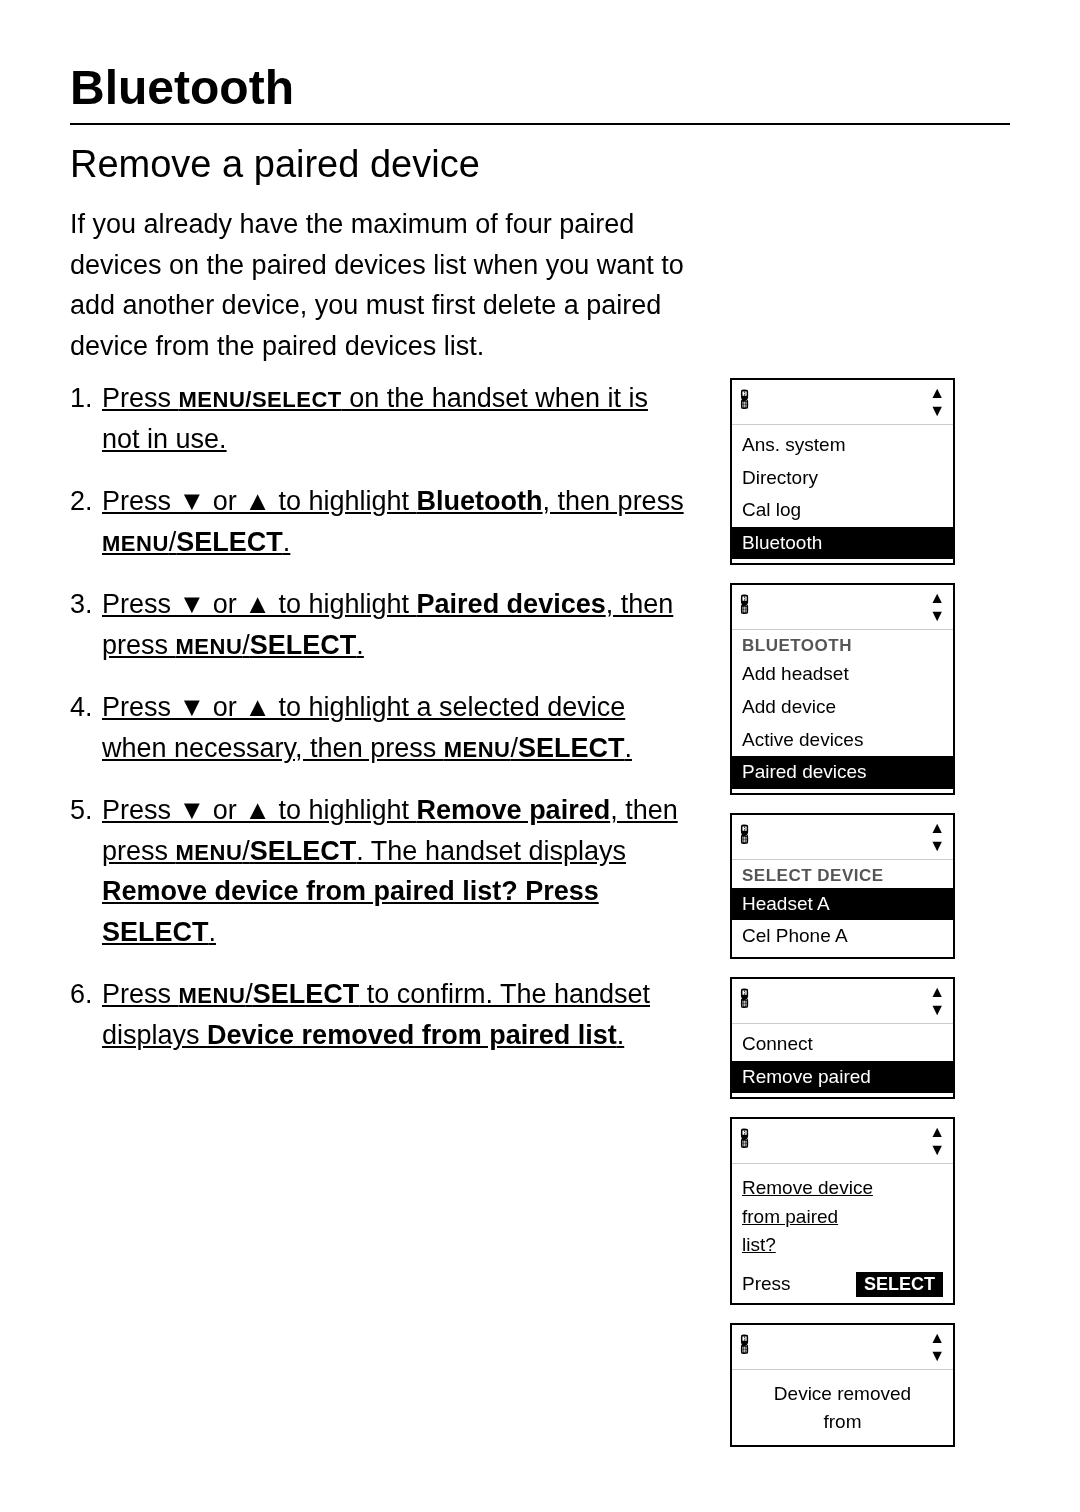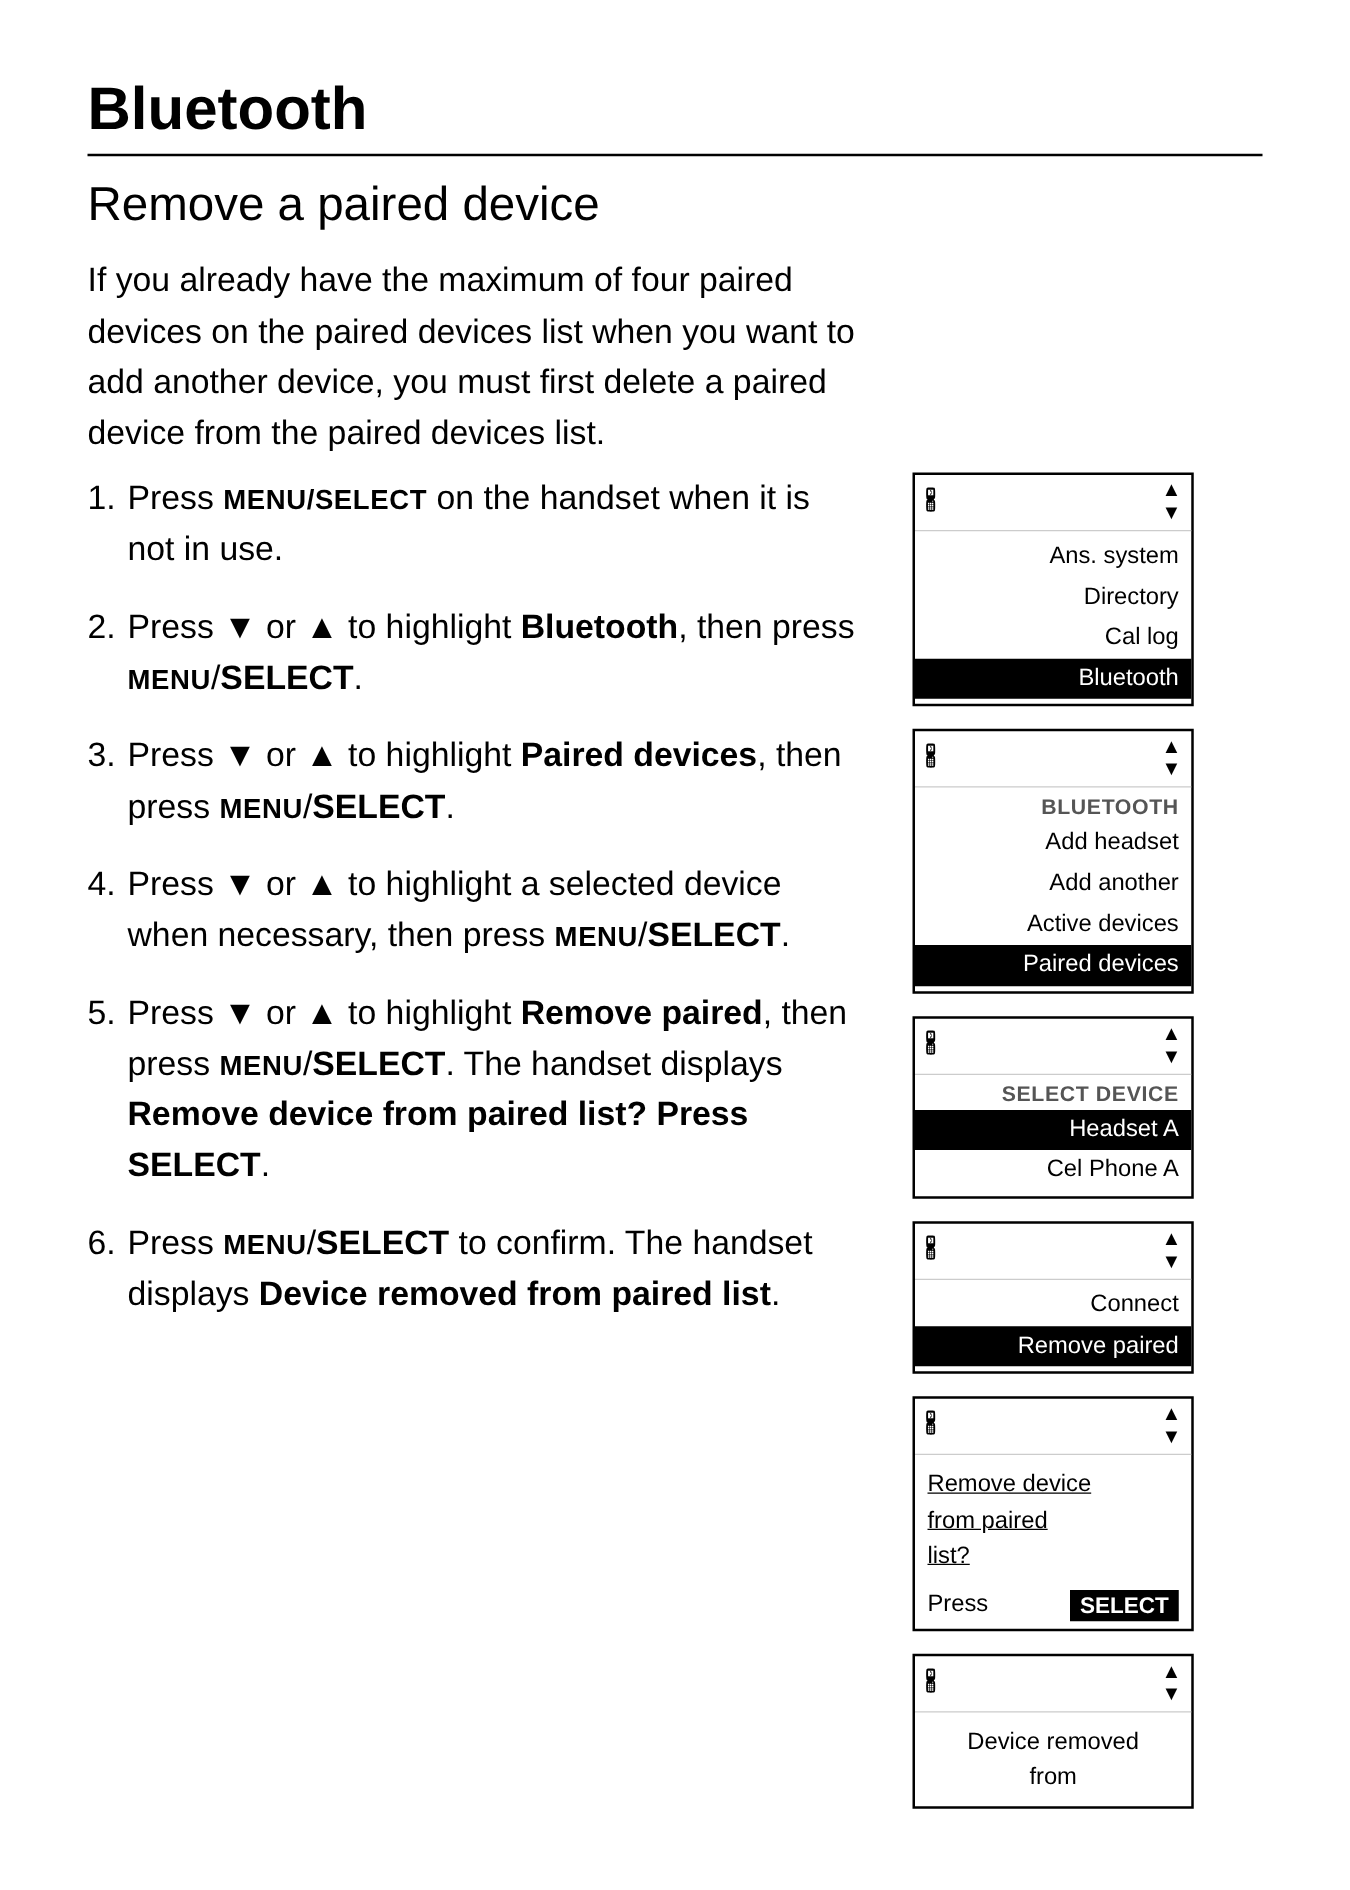--- a/index.html
+++ b/index.html
@@ -37,20 +37,21 @@
 
     .main-layout {
       display: flex;
       gap: 40px;
       align-items: flex-start;
     }
 
     .steps-column {
       flex: 1;
       max-width: 620px;
+      text-decoration: underline;
     }
 
     .steps-list {
       list-style: none;
       counter-reset: step-counter;
     }
 
     .steps-list li {
       counter-increment: step-counter;
       font-size: 27px;
@@ -104,21 +105,20 @@
     .screen-phone-icon {
       font-size: 18px;
     }
 
     .screen-arrow-up {
       font-size: 16px;
     }
 
     .screen-body {
       padding: 4px 0;
-      text-align: right;
     }
 
     .screen-item {
       padding: 3px 10px;
       font-size: 19px;
       line-height: 1.4;
       color: #000;
     }
 
     .screen-item.highlighted {
@@ -212,21 +212,21 @@
     </div>
 
     <div class="phone-screen">
       <div class="screen-header">
         <span class="screen-phone-icon">🖁</span>
         <span class="screen-arrow-up">▲<br>▼</span>
       </div>
       <div class="screen-body">
         <div class="screen-title">BLUETOOTH</div>
         <div class="screen-item">Add headset</div>
-        <div class="screen-item">Add another</div>
+        <div class="screen-item">Add device</div>
         <div class="screen-item">Active devices</div>
         <div class="screen-item highlighted">Paired devices</div>
       </div>
     </div>
 
     <div class="phone-screen">
       <div class="screen-header">
         <span class="screen-phone-icon">🖁</span>
         <span class="screen-arrow-up">▲<br>▼</span>
       </div>

